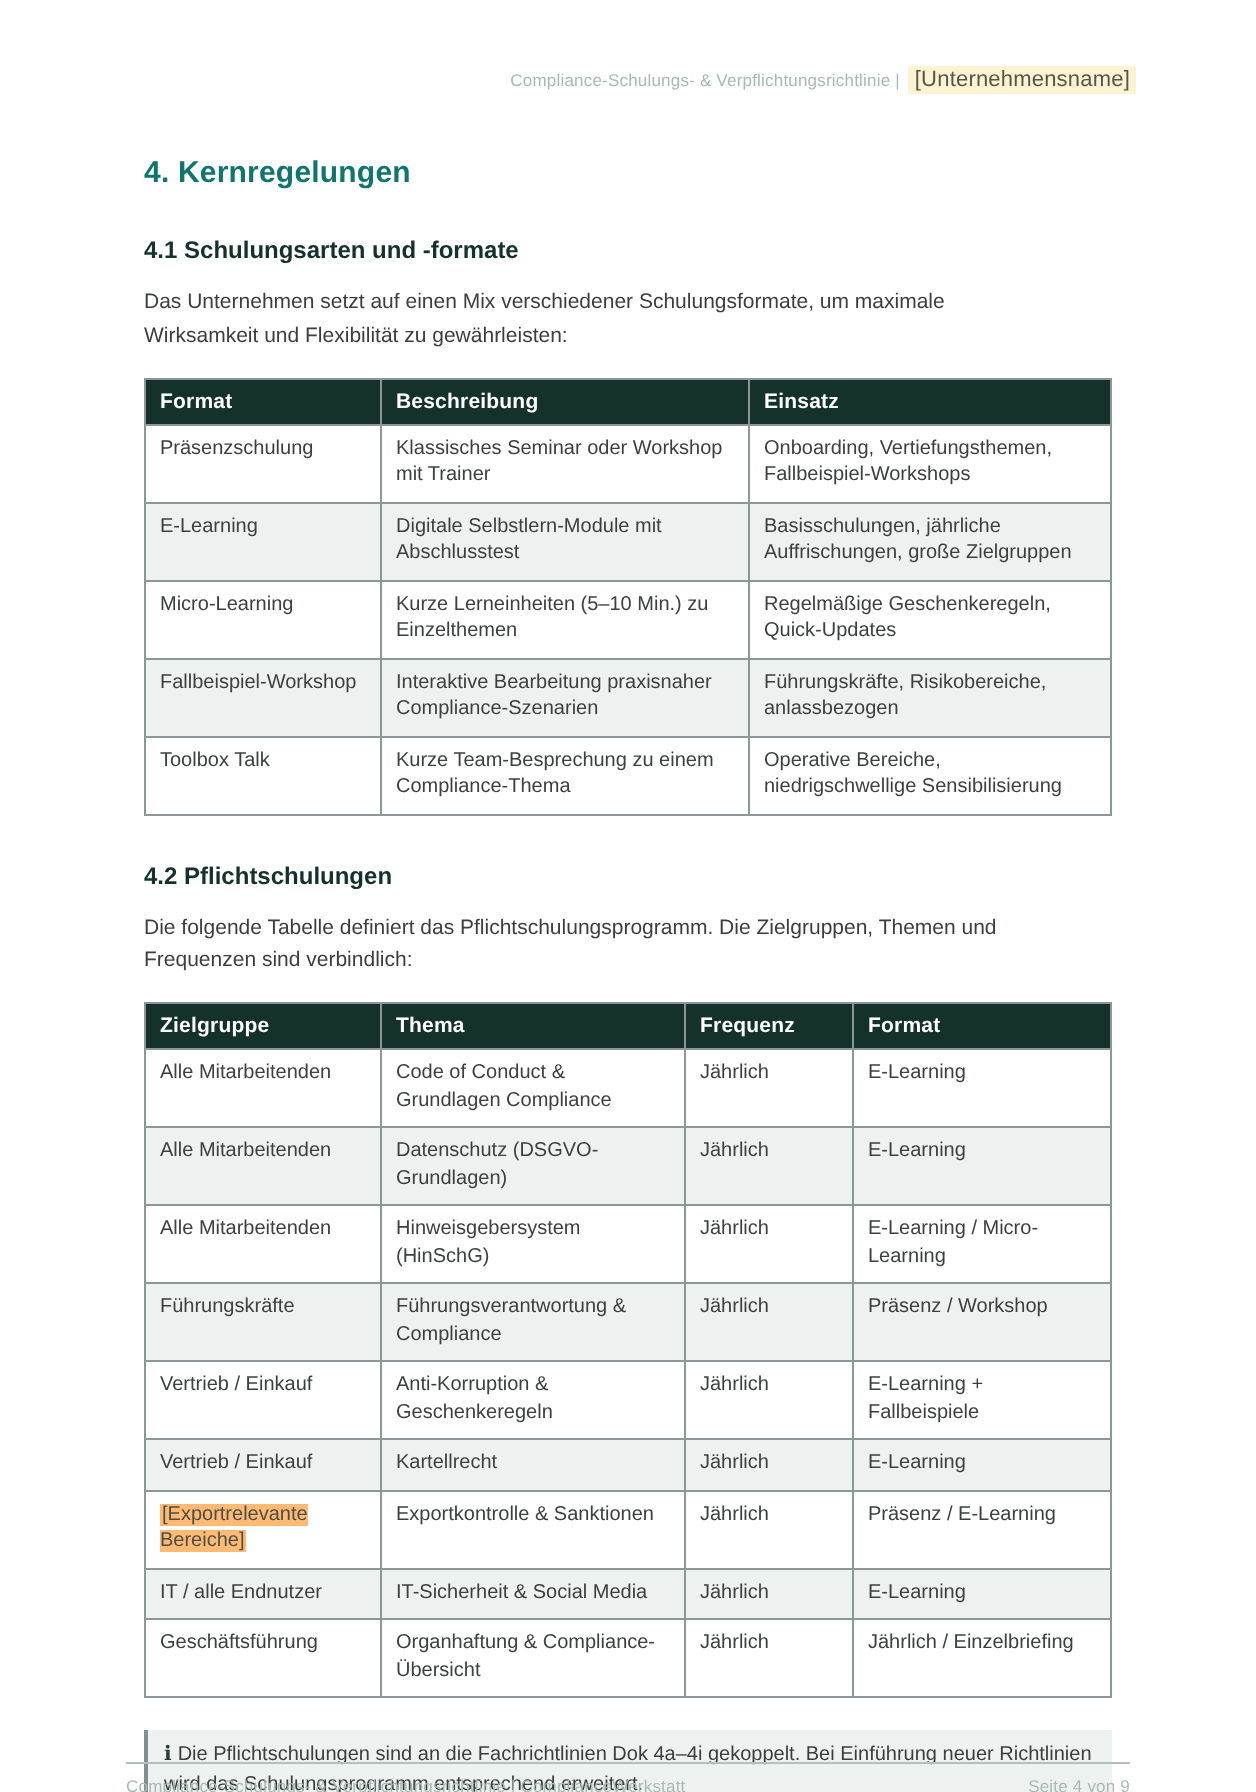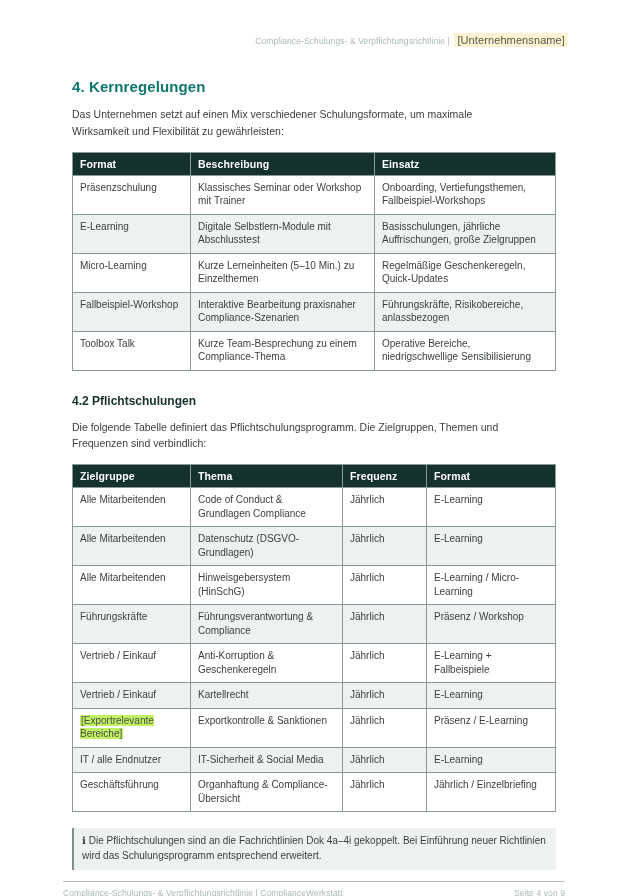--- a/index.html
+++ b/index.html
@@ -28,21 +28,21 @@
     background:#14312c; color:#ffffff; font-weight:bold; font-size:10.5px;
     padding:5px 7px 5px; letter-spacing:.1px;
   }
   td { padding:5px 7px 6px; line-height:1.35; color:#3c4140; }
   tr.alt td { background:#edf2f1; }
   table.t1 th:nth-child(1){ width:118px; }
   table.t1 th:nth-child(2){ width:184px; }
   table.t2 th:nth-child(1){ width:118px; }
   table.t2 th:nth-child(2){ width:152px; }
   table.t2 th:nth-child(3){ width:84px; }
-  .hl { background:#bef264; color:#4e4e44; padding:0 1px; }
+  .hl { background:#fdba74; color:#4e4e44; padding:0 1px; }
   
   .note {
     margin-top:16px; background:#edf2f1; border-left:2px solid #7d918e;
     padding:6px 8px 7px; font-size:10px; line-height:1.45; color:#3a3f3e; max-width:484px;
   }
   .note .i-icon { font-weight:bold; color:#2d3a37; margin-right:3px; font-style:normal; }
   
   .doc-footer {
     position:absolute; left:63px; right:63px; top:841px;
     border-top:1px solid #b3bfbd; padding-top:6px;
@@ -56,20 +56,21 @@
 <div class="page">
 
   <div class="doc-header">
     <span>Compliance-Schulungs- &amp; Verpflichtungsrichtlinie |</span>
     <span class="hl-name">[Unternehmensname]</span>
   </div>
 
   <div class="content">
     <h1>4. Kernregelungen</h1>
 
+    <h2>4.1 Schulungsarten und -formate</h2>
     <p class="intro">Das Unternehmen setzt auf einen Mix verschiedener Schulungsformate, um maximale Wirksamkeit und Flexibilität zu gewährleisten:</p>
 
     <table class="t1">
         <thead>
           <tr>
             <th>Format</th>
             <th>Beschreibung</th>
             <th>Einsatz</th>
           </tr>
         </thead>

